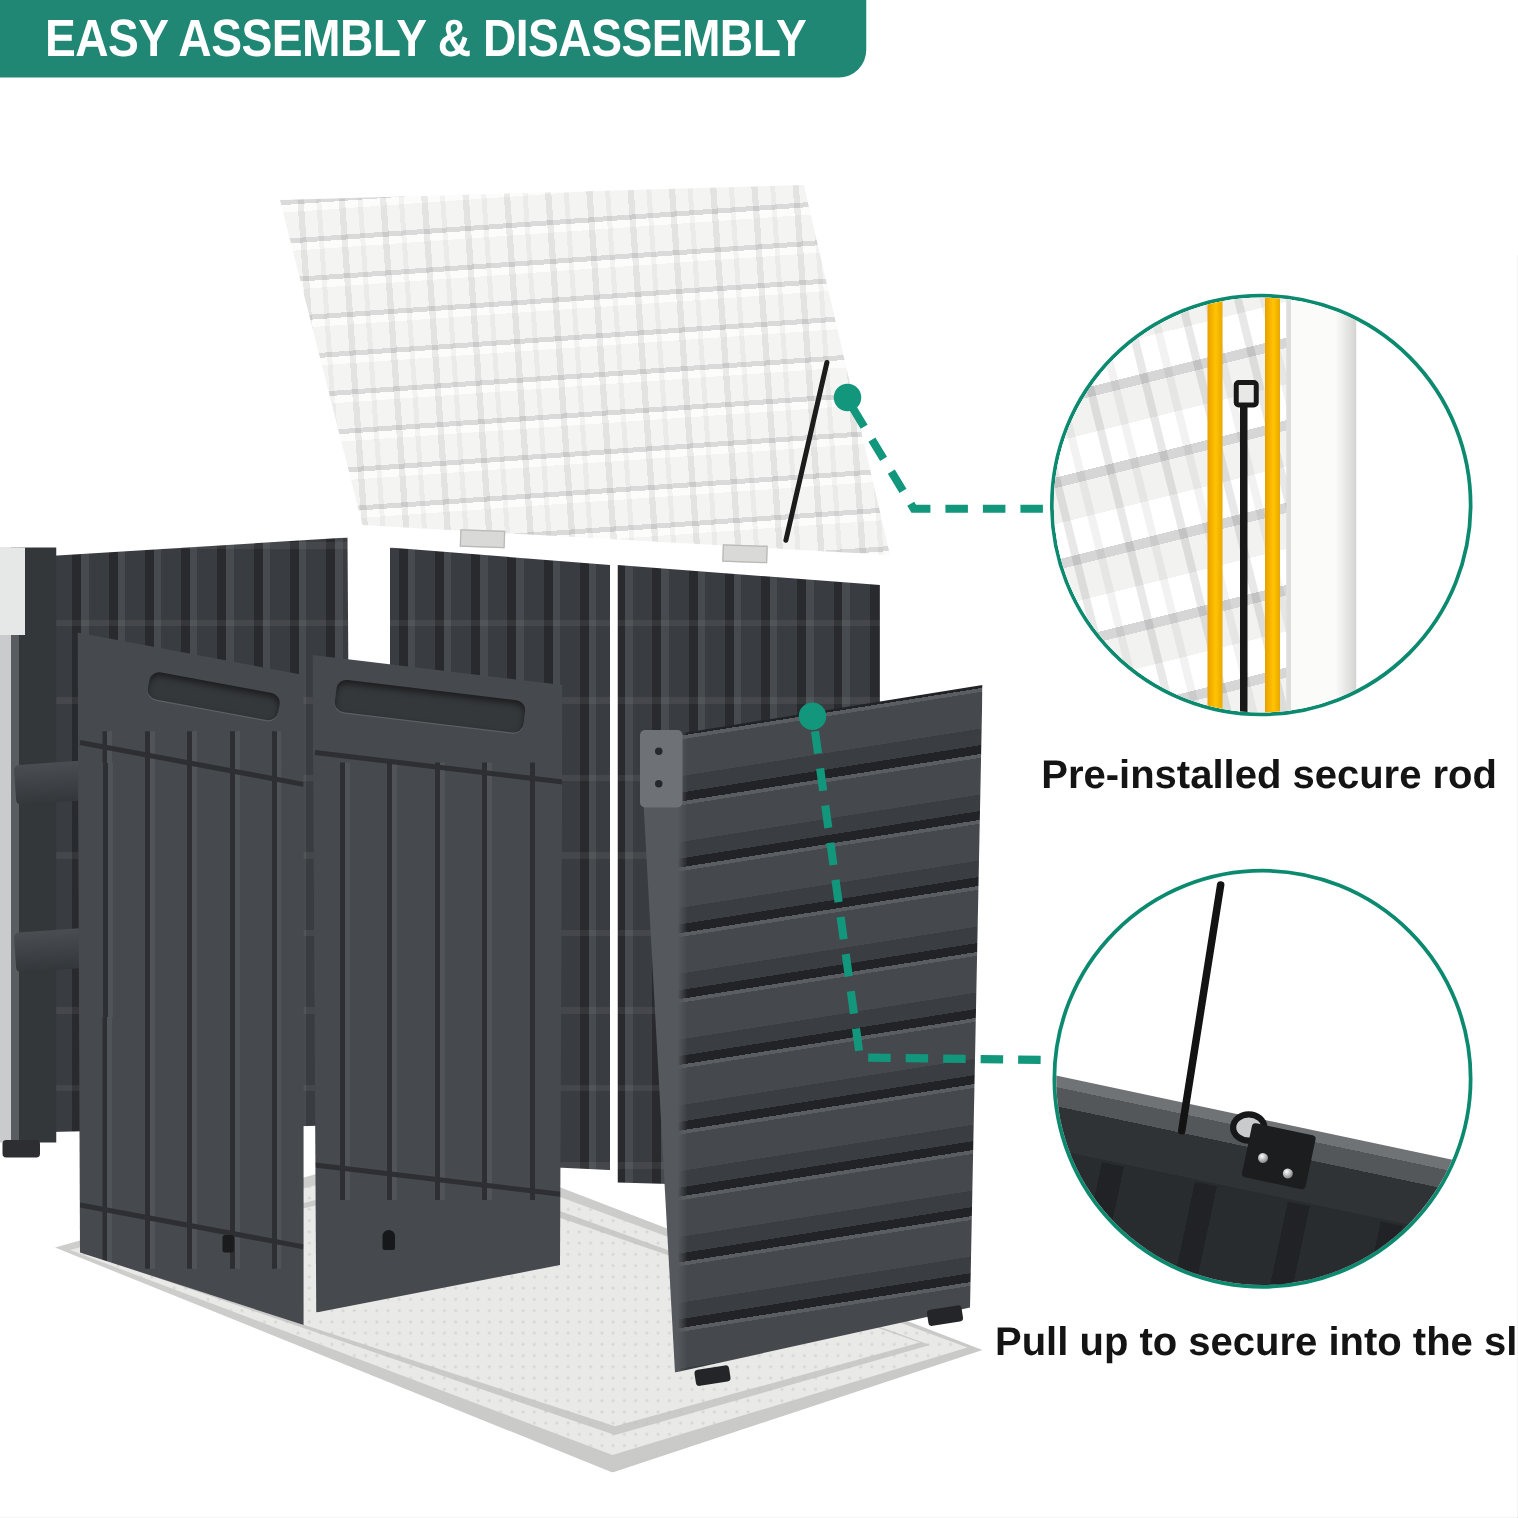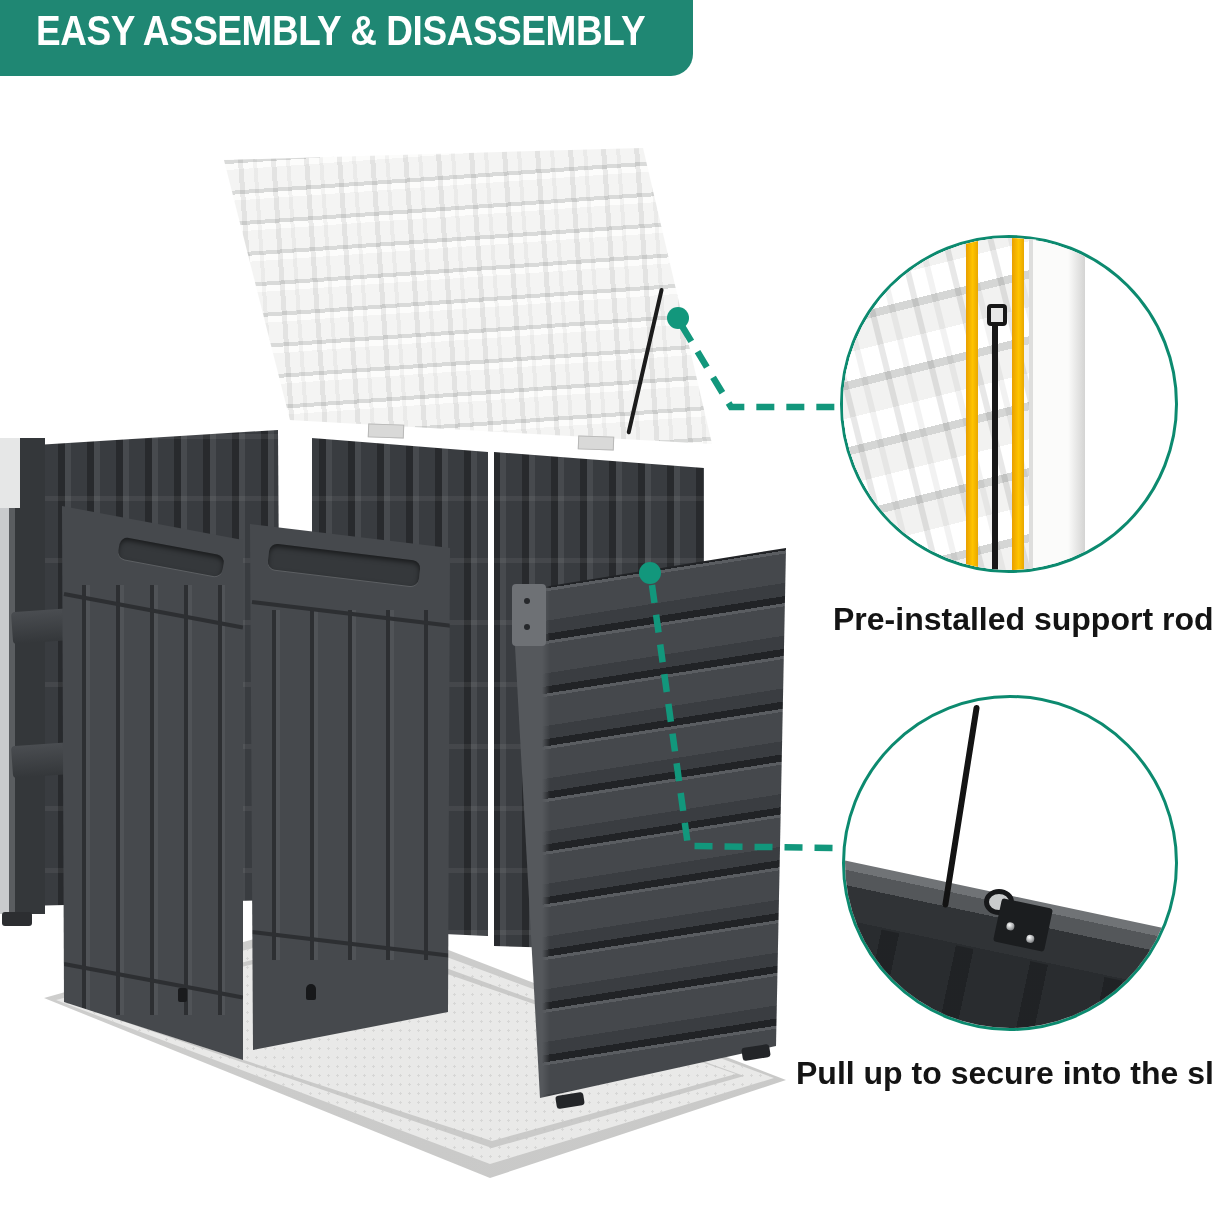--- a/index.html
+++ b/index.html
@@ -5,21 +5,21 @@
   html,body{margin:0;padding:0;background:#ffffff;}
   #stage{
     position:relative;width:1214px;height:1214px;background:#ffffff;
     font-family:"Liberation Sans", sans-serif;overflow:hidden;
   }
   .abs{position:absolute;}
   .part{position:absolute;inset:0;}
 
   
   #banner{
-    left:0;top:0;width:693px;height:76px;
+    left:0;top:0;width:693px;height:62px;
     background:var(--banner-bg);
     border-bottom-right-radius:22px;
     z-index:10;
   }
   #banner .txt{
     position:absolute;left:36px;top:0;height:62px;line-height:62px;
     color:var(--banner-fg);font-size:42px;font-weight:700;letter-spacing:-0.5px;
     transform:scaleX(0.88);transform-origin:left center;white-space:nowrap;
   }
 
@@ -302,19 +302,19 @@
       <div class="pslots"></div>
     </div>
     <div class="rod"></div>
     <div class="keeper"></div>
     <div class="bracket">
       <div class="screw s1"></div>
       <div class="screw s2"></div>
     </div>
   </div>
 
-  <div class="caption" id="label-rod">Pre-installed support rod</div>
+  <div class="caption" id="label-rod">Pre-installed secure rod</div>
   <div class="caption" id="label-slot">Pull up to secure into the slot</div>
 
   <div class="abs" id="banner">
     <div class="txt">EASY ASSEMBLY &amp; DISASSEMBLY</div>
   </div>
 </div>
 
 </body></html>

